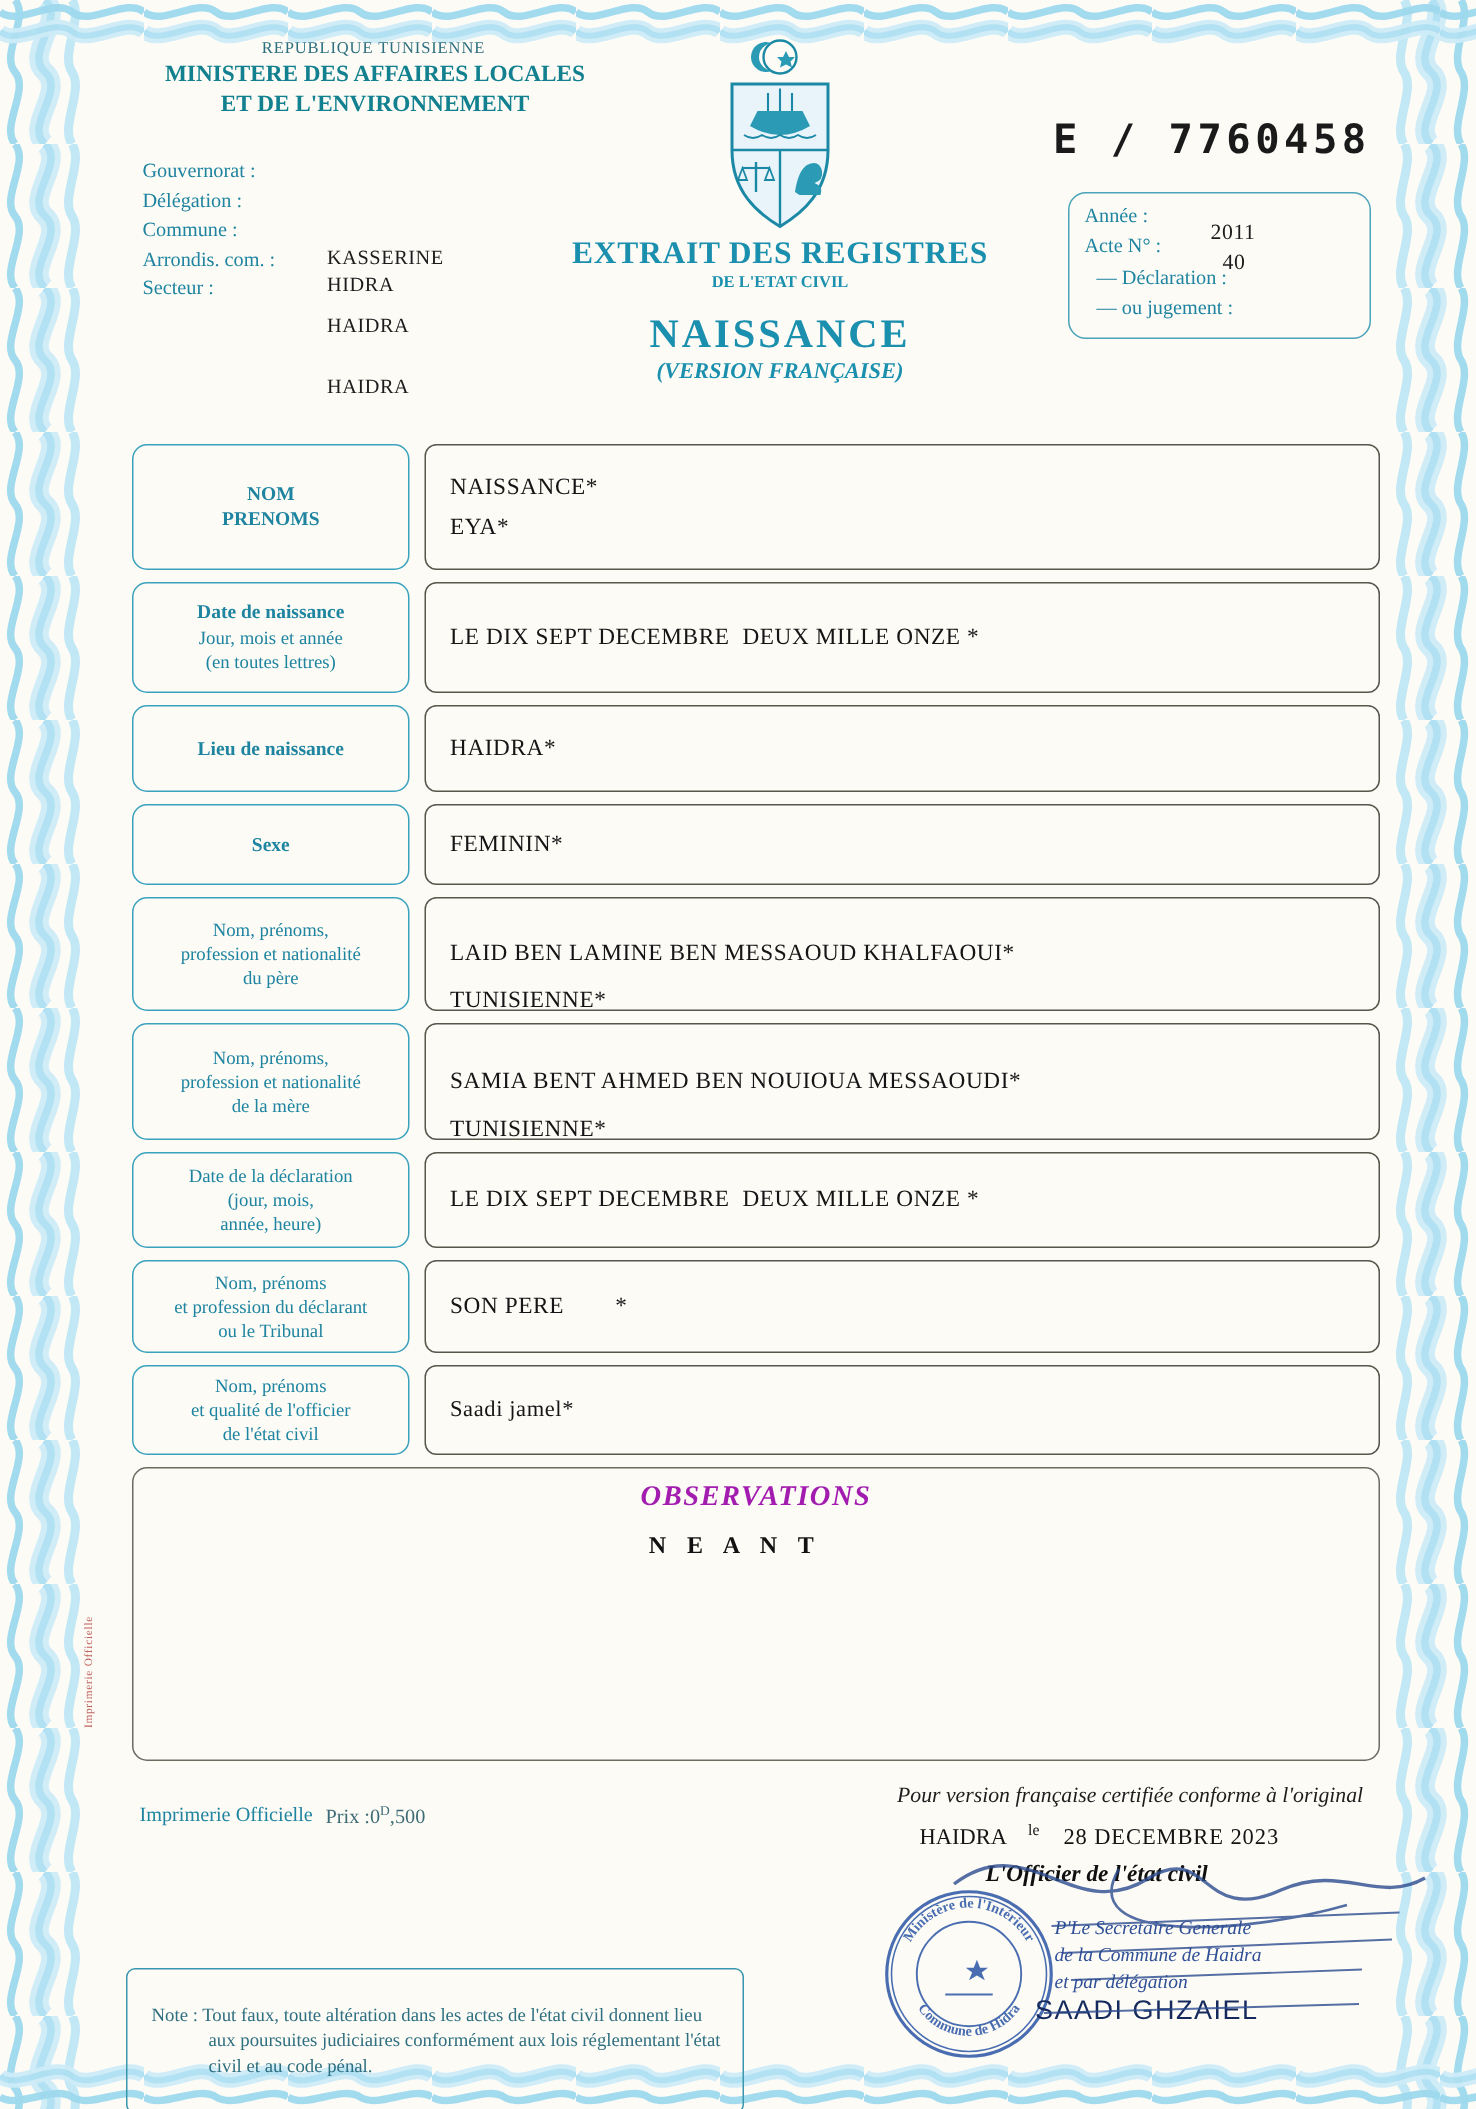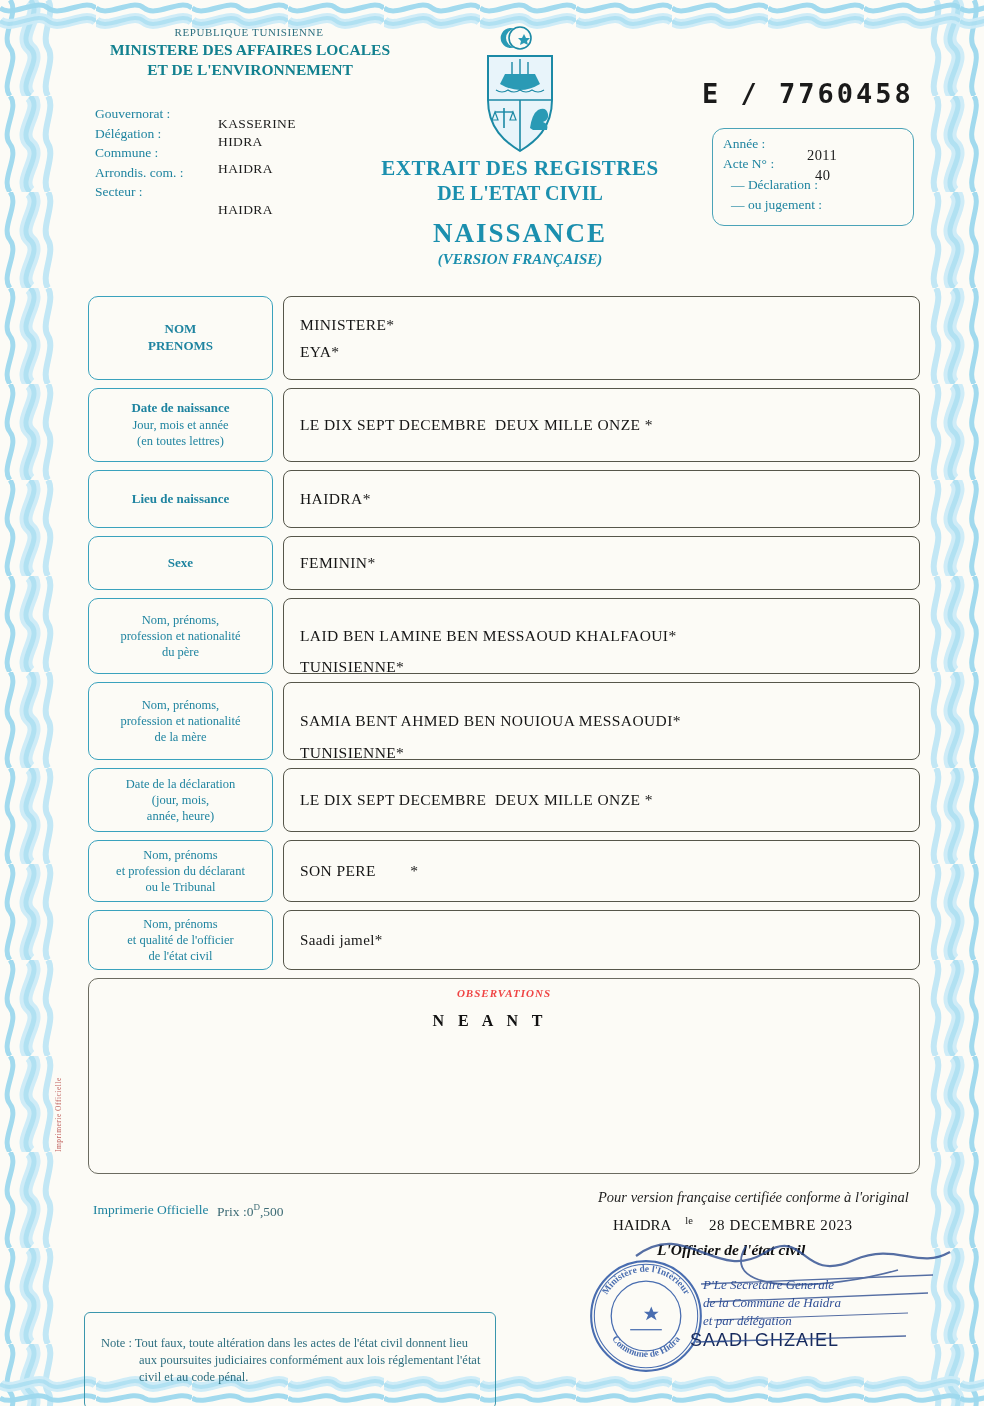--- a/index.html
+++ b/index.html
@@ -15,27 +15,27 @@
   
   .republic{left:118px;top:26px;width:262px;text-align:center;font-size:11px;color:#2d6f7f;letter-spacing:.6px;}
   .ministry{left:70px;top:40px;width:360px;text-align:center;font-weight:bold;font-size:15.5px;color:#12808f;line-height:1.3;}
   .emblem{left:468px;top:24px;}
   .serial{left:702px;top:78px;font-family:"DejaVu Sans Mono",monospace;font-weight:bold;
           font-size:27px;letter-spacing:3px;color:#1a1a1a;}
 
   
   .admin{left:95px;top:104px;width:300px;}
   .admin .alabel{font-size:13.5px;color:#1f84a0;line-height:19.5px;}
-  .aval{position:absolute;left:123px;font-size:13.5px;color:#1c1c1c;letter-spacing:.4px;white-space:pre;}
+  .aval{position:absolute;left:123px;font-size:13.5px;color:#1c1c1c;letter-spacing:.4px;white-space:pre;margin-top:48px;}
   .av0{top:12px;} .av1{top:30px;} .av2{top:57px;} .av3{top:98px;}
 
   
   .titles{left:330px;top:156px;width:380px;text-align:center;color:#1b8fae;}
   .t1{font-weight:bold;font-size:21px;letter-spacing:.5px;}
-  .t2{font-weight:bold;font-size:20px;margin-top:1px;}
+  .t2{font-weight:bold;font-size:11px;margin-top:1px;}
   .t3{font-weight:bold;font-size:27px;letter-spacing:2px;margin-top:13px;}
   .t4{font-weight:bold;font-style:italic;font-size:15px;margin-top:2px;}
 
   
   .actebox{left:712px;top:128px;width:200px;height:96px;border:1.3px solid #4aa3b8;border-radius:12px;
            color:#1f84a0;font-size:13.5px;}
   .actebox .line{position:absolute;left:10px;}
   .al0{top:7px;} .al1{top:27px;} .al2{top:48px;left:18px !important;} .al3{top:68px;left:18px !important;}
   .acte-val{position:absolute;color:#1c1c1c;font-size:14.5px;letter-spacing:.4px;}
   .av2011{left:94px;top:18px;} .av40{left:102px;top:38px;}
@@ -49,21 +49,21 @@
   .ll.b{font-weight:bold;font-size:13px;}
   .vbox{flex:1;border:1.3px solid #56564a;border-radius:8px;position:relative;display:flex;flex-direction:column;
         justify-content:center;padding:6px 16px;box-sizing:border-box;}
   .vl{font-size:15.5px;white-space:pre;letter-spacing:.4px;}
   .vl.small{font-size:15px;}
   .vbox.two .vl + .vl{margin-top:9px;}
   .vbox.split .vl.bottom{position:absolute;left:16px;bottom:-3px;}
 
   
   .obs{border:1.4px solid #6b6b60;border-radius:10px;min-height:196px;text-align:center;padding-top:8px;box-sizing:border-box;}
-  .obs-title{color:#ef4444;font-weight:bold;font-style:italic;font-size:11px;letter-spacing:1px;}
+  .obs-title{color:#a21caf;font-weight:bold;font-style:italic;font-size:19px;letter-spacing:1px;}
   .obs-val{margin-top:13px;font-weight:bold;font-size:16px;letter-spacing:5px;margin-right:28px;color:#111;}
 
   
   .sidenote{left:54px;top:1152px;transform:rotate(-90deg);transform-origin:0 0;font-size:7.5px;color:#c1625e;
             letter-spacing:.5px;white-space:nowrap;}
 
   
   .imprimerie{left:93px;top:1202px;font-size:13.5px;color:#1f84a0;}
   .prix{left:217px;top:1202px;font-size:13.5px;color:#3d6b75;}
   .prix sup{font-size:9px;}
@@ -184,21 +184,21 @@
   </div>
 
   <div class="form">
 
     <div class="frow" style="min-height:84px">
       <div class="lbox">
         <div class="ll b">NOM</div>
         <div class="ll b">PRENOMS</div>
       </div>
       <div class="vbox two">
-        <div class="vl">MINISTERE*</div>
+        <div class="vl">NAISSANCE*</div>
         <div class="vl">EYA*</div>
       </div>
     </div>
 
     <div class="frow" style="min-height:74px">
       <div class="lbox">
         <div class="ll b">Date de naissance</div>
         <div class="ll">Jour, mois et année</div>
         <div class="ll">(en toutes lettres)</div>
       </div>

